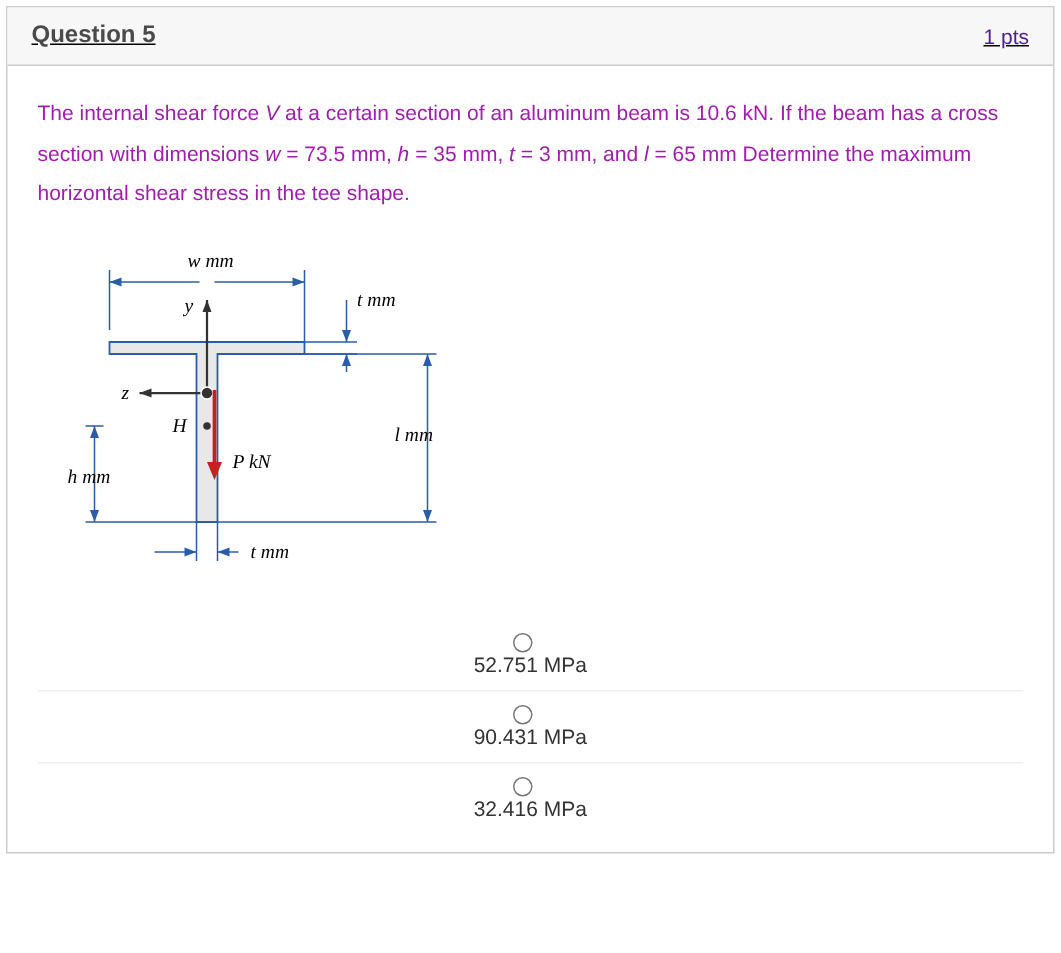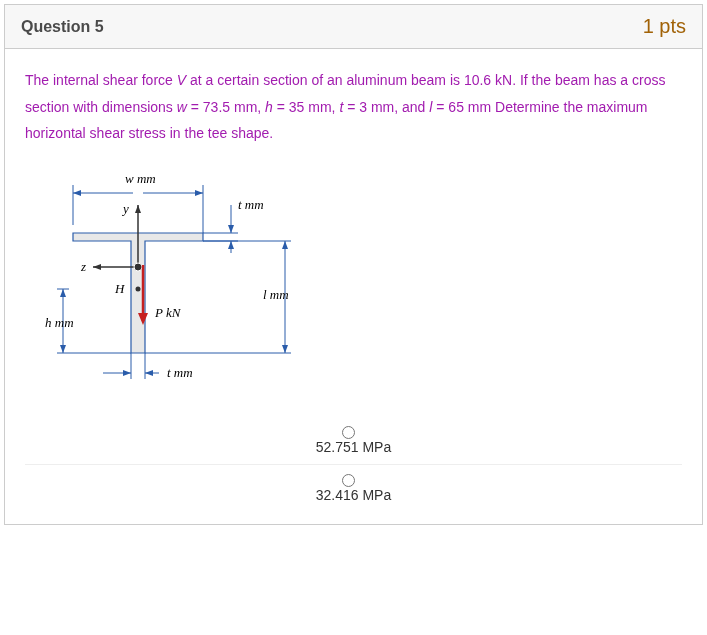--- a/index.html
+++ b/index.html
@@ -13,29 +13,30 @@
       border: 1px solid #ccc;
       background: #fff;
     }
     .question-header {
       display: flex;
       justify-content: space-between;
       align-items: center;
       padding: 10px 16px;
       border-bottom: 1px solid #ccc;
       background: #f7f7f7;
+      text-decoration: underline;
     }
     .question-title {
       font-weight: bold;
       font-size: 16px;
       color: #4a4a4a;
     }
     .question-points {
-      font-size: 20px;
-      color: #a16207;
+      font-size: 14px;
+      color: #4c1d95;
     }
     .question-body {
       padding: 18px 20px 12px 20px;
     }
     .question-text {
       font-size: 14px;
       line-height: 1.9;
       color: #a21caf;
       margin-bottom: 18px;
     }
@@ -158,17 +159,21 @@
       </svg>
     </div>
 
     <div class="options">
       <label class="option-row">
         <input type="radio" name="q5" class="option-radio" style="">
         <span>52.751 MPa</span>
       </label>
       <label class="option-row">
         <input type="radio" name="q5" class="option-radio" style="">
+        <span>90.431 MPa</span>
+      </label>
+      <label class="option-row">
+        <input type="radio" name="q5" class="option-radio" style="">
         <span>32.416 MPa</span>
       </label>
     </div>
   </div>
 </div>
 
 </body></html>

